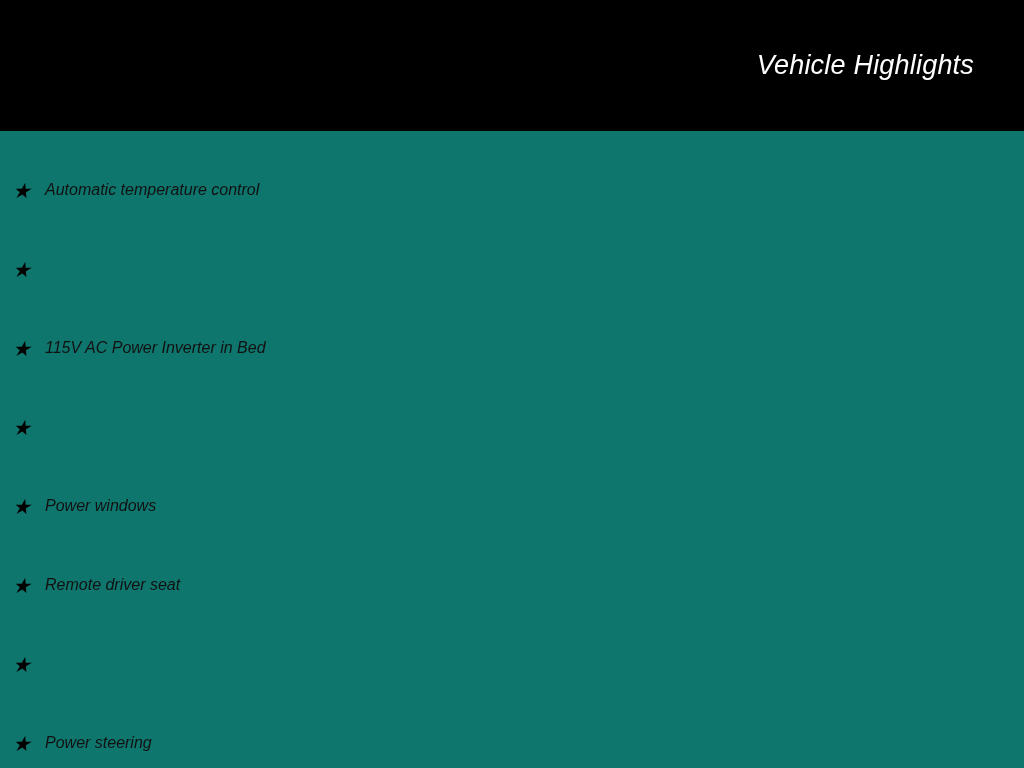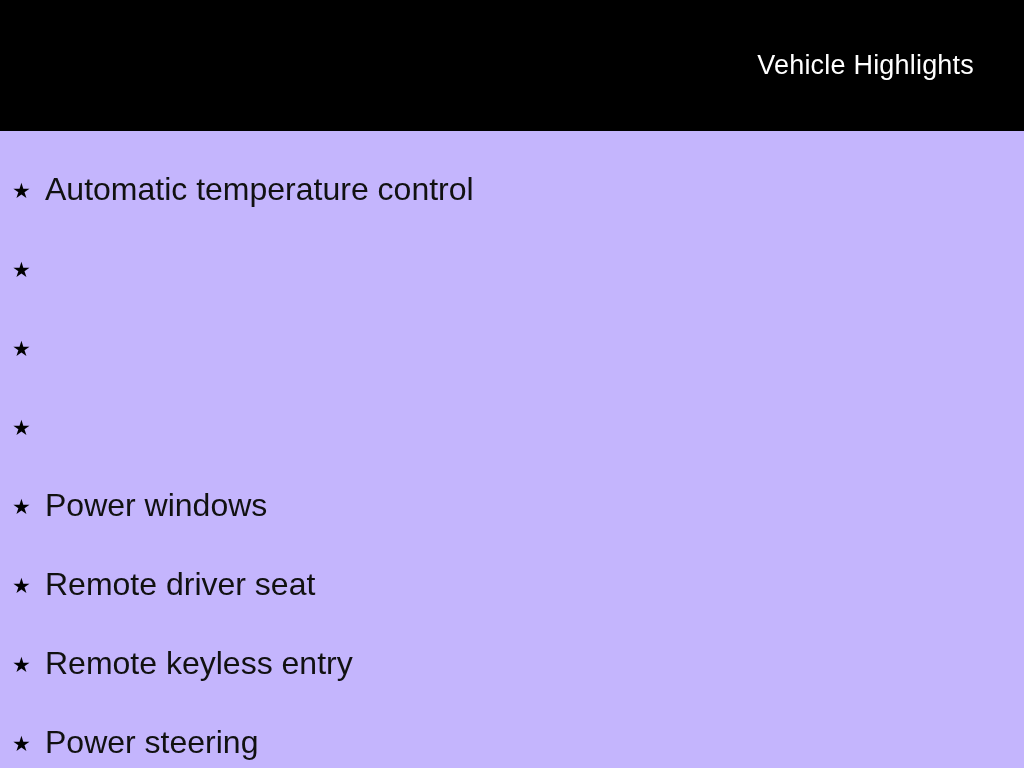--- a/index.html
+++ b/index.html
@@ -9,21 +9,22 @@
     height: 768px;
     background: #ffffff;
     font-family: "Liberation Sans", sans-serif;
     overflow: hidden;
   }
 
   .page {
     position: relative;
     width: 1024px;
     height: 768px;
-    background: #c4b5fd;
+    background: #0f766e;
+    font-style: italic;
   }
 
   .header-bar {
     position: absolute;
     top: 0;
     left: 0;
     width: 1024px;
     height: 131px;
     background: #000000;
     box-sizing: border-box;
@@ -64,21 +65,21 @@
     left: 12px;
     top: 50%;
     transform: translateY(-50%);
     color: #000000;
     font-size: 21px;
     line-height: 1;
   }
 
   .highlight-label {
     color: #111111;
-    font-size: 32px;
+    font-size: 16px;
     line-height: 1.2;
     white-space: nowrap;
     text-align: center;
   }
 </style>
 </head>
 <body>
 
 <div class="page">
 
@@ -92,39 +93,39 @@
       <span class="star-icon">★</span>
       <span class="highlight-label">Automatic temperature control</span>
     </li>
 
     <li class="highlight-item">
       <span class="star-icon">★</span>
     </li>
 
     <li class="highlight-item">
       <span class="star-icon">★</span>
+      <span class="highlight-label">115V AC Power Inverter in Bed</span>
     </li>
 
     <li class="highlight-item">
       <span class="star-icon">★</span>
     </li>
 
     <li class="highlight-item">
       <span class="star-icon">★</span>
       <span class="highlight-label">Power windows</span>
     </li>
 
     <li class="highlight-item">
       <span class="star-icon">★</span>
       <span class="highlight-label">Remote driver seat</span>
     </li>
 
     <li class="highlight-item">
       <span class="star-icon">★</span>
-      <span class="highlight-label">Remote keyless entry</span>
     </li>
 
     <li class="highlight-item">
       <span class="star-icon">★</span>
       <span class="highlight-label">Power steering</span>
     </li>
 
   </ul>
 
 </div>

